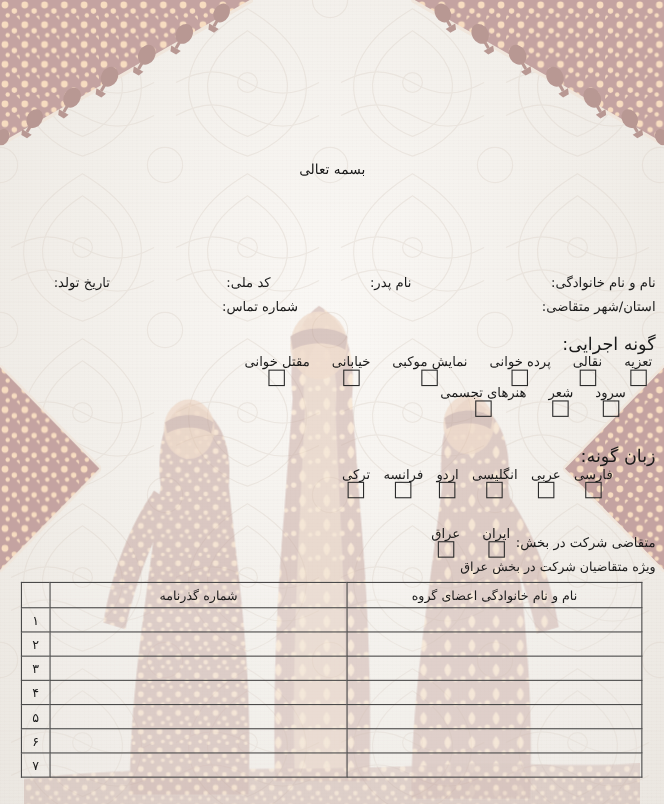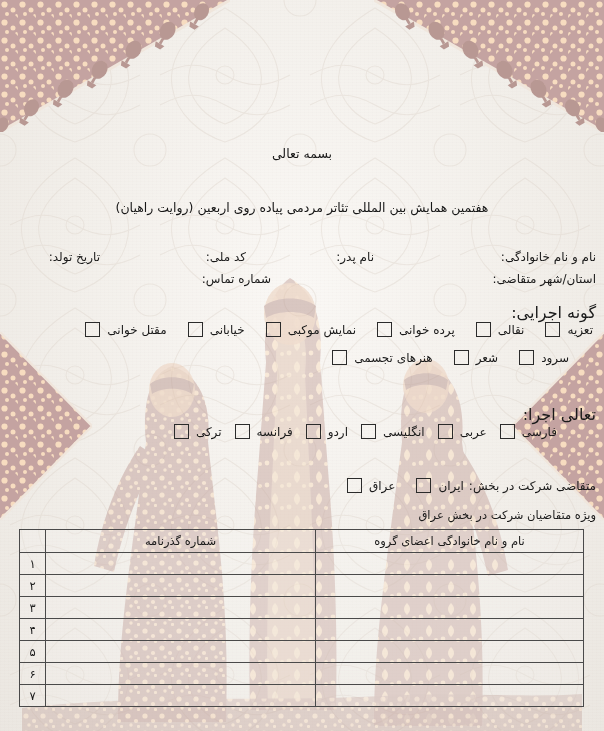--- a/index.html
+++ b/index.html
@@ -118,21 +118,21 @@
     color: #1a1a1a;
     font-size: 12px;
   }
   .opt-perf1 { right: 8px;  top: 322px; }
   .opt-perf2 { right: 32px; top: 350px; }
   .opt-lang  { right: 44px; top: 424px; }
   .opt-part  { right: 8px;  top: 478px; }
 
   .opt {
     display: inline-flex;
-    flex-direction: row;
+    flex-direction: column;
     align-items: center;
   }
   .opt-label {
     padding: 0 3px;
   }
   .cb {
     display: inline-block;
     width: 13px;
     height: 13px;
     border: 1.3px solid #2b2b2b;
@@ -371,21 +371,20 @@
   <svg class="orn orn-mr" viewBox="0 0 92 188">
     <g transform="translate(92,0) scale(-1,1)">
       <path d="M0 0 L92 94 L0 188 Z" fill="url(#ornpat)"></path>
       <path d="M0 0 L92 94 L0 188" stroke="#f0e6dc" stroke-width="2.5" fill="none"></path>
     </g>
   </svg>
 
   <div class="content">
 
     <div class="center-line hdr-basmala">بسمه تعالی</div>
-    <div class="center-line hdr-title">هفتمین همایش بین المللی تئاتر مردمی پیاده روی اربعین (روایت راهیان)</div>
 
     <div class="field-row r1-name">نام و نام خانوادگی:</div>
     <div class="field-row r1-father">نام پدر:</div>
     <div class="field-row r1-nid">کد ملی:</div>
     <div class="field-row r1-birth">تاریخ تولد:</div>
     <div class="field-row r2-city">استان/شهر متقاضی:</div>
     <div class="field-row r2-phone">شماره تماس:</div>
 
     <div class="sec-label lbl-gune">گونه اجرایی:</div>
 
@@ -424,21 +423,21 @@
       <span class="opt gap-m">
         <span class="opt-label">شعر</span>
         <span class="cb"></span>
       </span>
       <span class="opt gap-m">
         <span class="opt-label">هنرهای تجسمی</span>
         <span class="cb"></span>
       </span>
     </div>
 
-    <div class="sec-label lbl-zaban">تعالی اجرا:</div>
+    <div class="sec-label lbl-zaban">زبان گونه:</div>
 
     <div class="optline opt-lang">
       <span class="opt gap-s">
         <span class="opt-label">فارسی</span>
         <span class="cb"></span>
       </span>
       <span class="opt gap-s">
         <span class="opt-label">عربی</span>
         <span class="cb"></span>
       </span>

